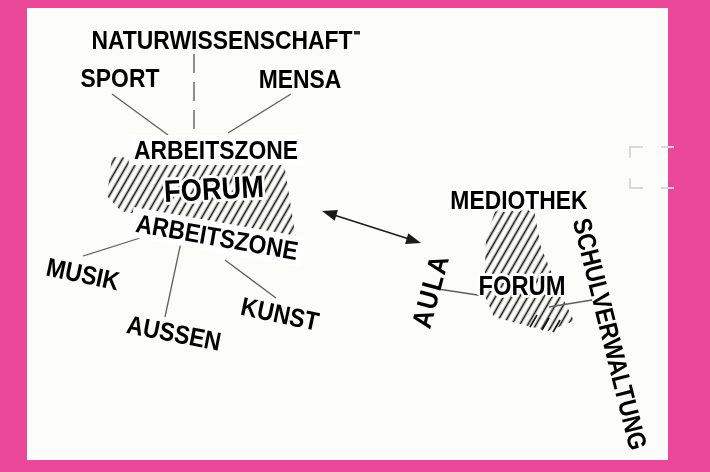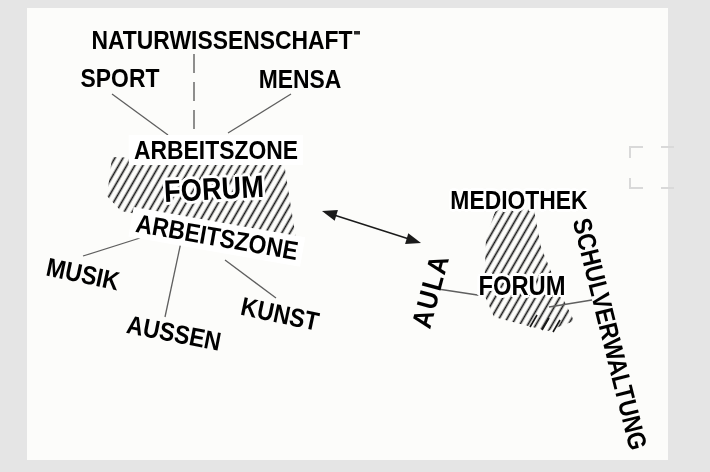--- a/index.html
+++ b/index.html
@@ -1,17 +1,17 @@
 <!DOCTYPE html>
 <html><head>
 <meta charset="utf-8">
 <style>
   html,body { margin:0; padding:0; background:#ffffff; }
   .stage {
-    position:relative; width:710px; height:472px; background:#e5e5e5;
+    position:relative; width:710px; height:472px; background:#ec4899;
     font-family:"Liberation Sans","DejaVu Sans",sans-serif; overflow:hidden;
   }
   .layer { position:absolute; left:0; top:0; }
   .lbl {
     position:absolute; font-weight:bold; font-size:26px; line-height:1;
     color:#000; white-space:nowrap; transform-origin:center center;
   }
   .halo {
     text-shadow:
       -2px -2px 0 #fff, 2px -2px 0 #fff, -2px 2px 0 #fff, 2px 2px 0 #fff,

